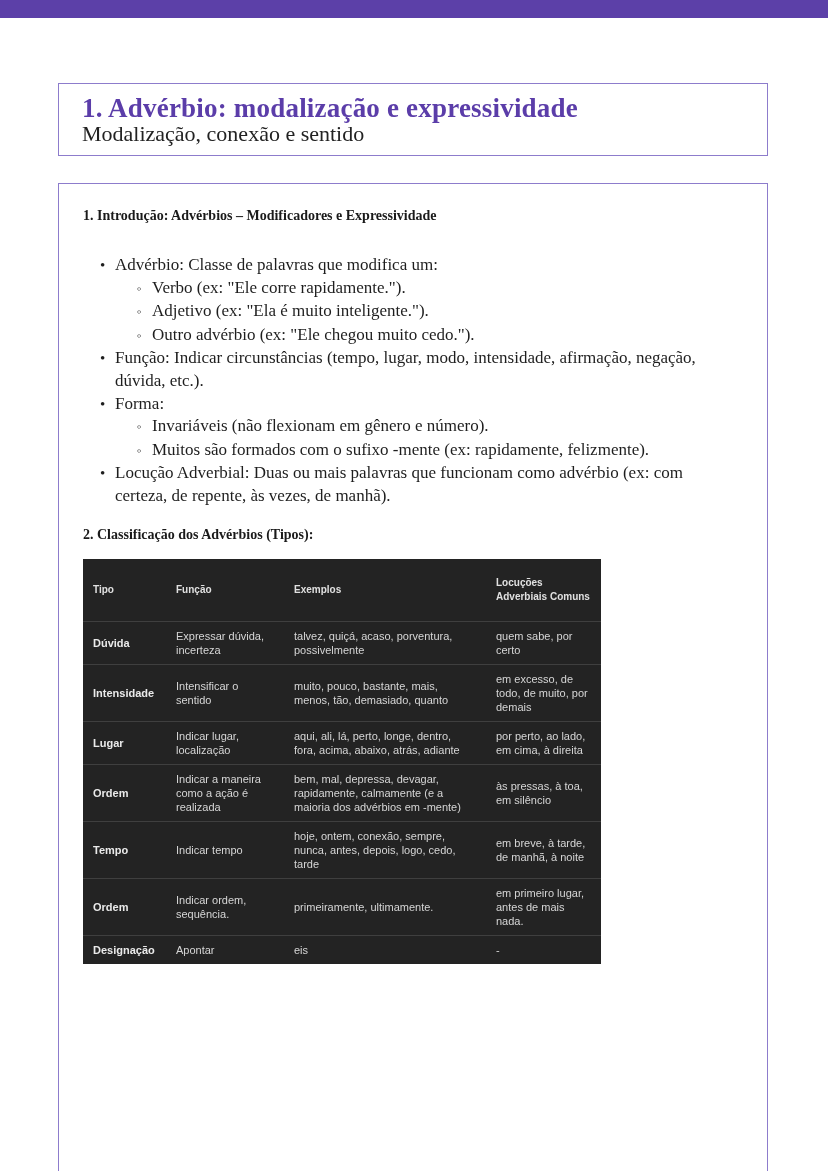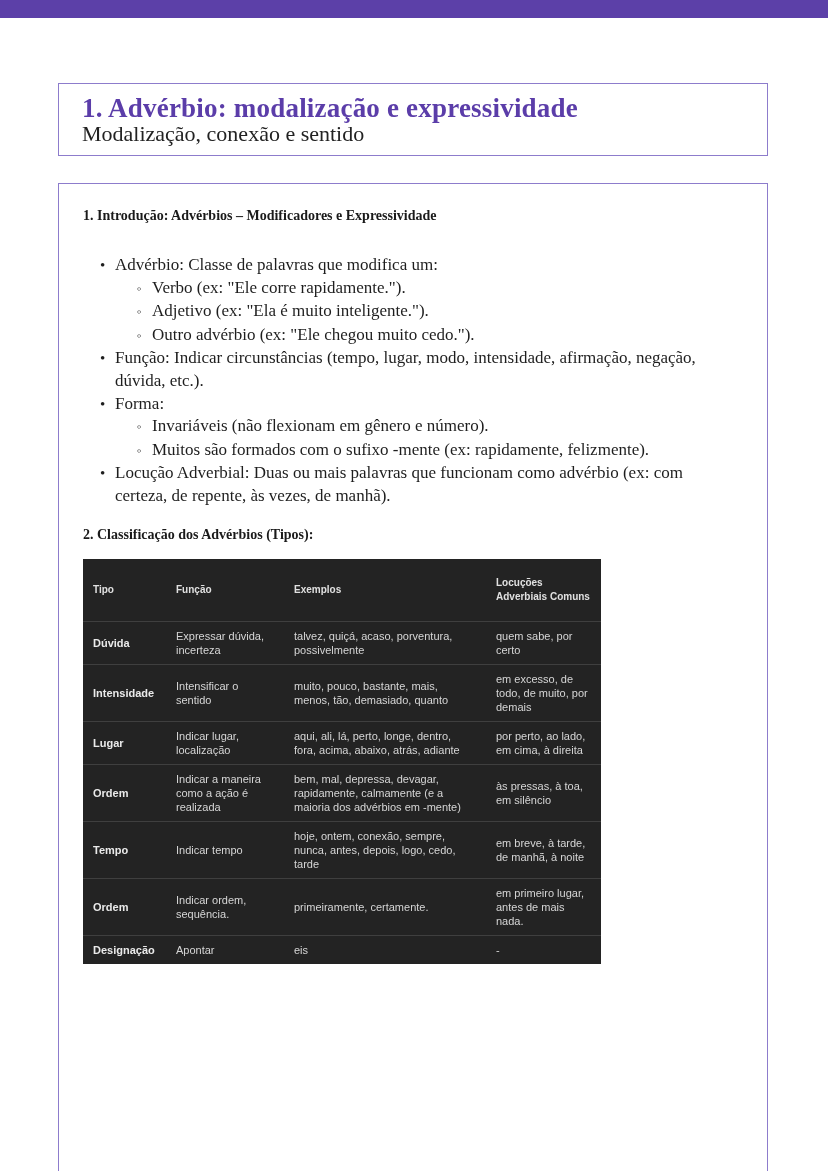--- a/index.html
+++ b/index.html
@@ -219,21 +219,21 @@
       </tr>
       <tr>
         <td class="rowhead">Tempo</td>
         <td>Indicar tempo</td>
         <td>hoje, ontem, conexão, sempre, nunca, antes, depois, logo, cedo, tarde</td>
         <td>em breve, à tarde, de manhã, à noite</td>
       </tr>
       <tr>
         <td class="rowhead">Ordem</td>
         <td>Indicar ordem, sequência.</td>
-        <td>primeiramente, certamente.</td>
+        <td>primeiramente, ultimamente.</td>
         <td>em primeiro lugar, antes de mais nada.</td>
       </tr>
       <tr>
         <td class="rowhead">Designação</td>
         <td>Apontar</td>
         <td>eis</td>
         <td>-</td>
       </tr>
     </tbody>
   </table>

